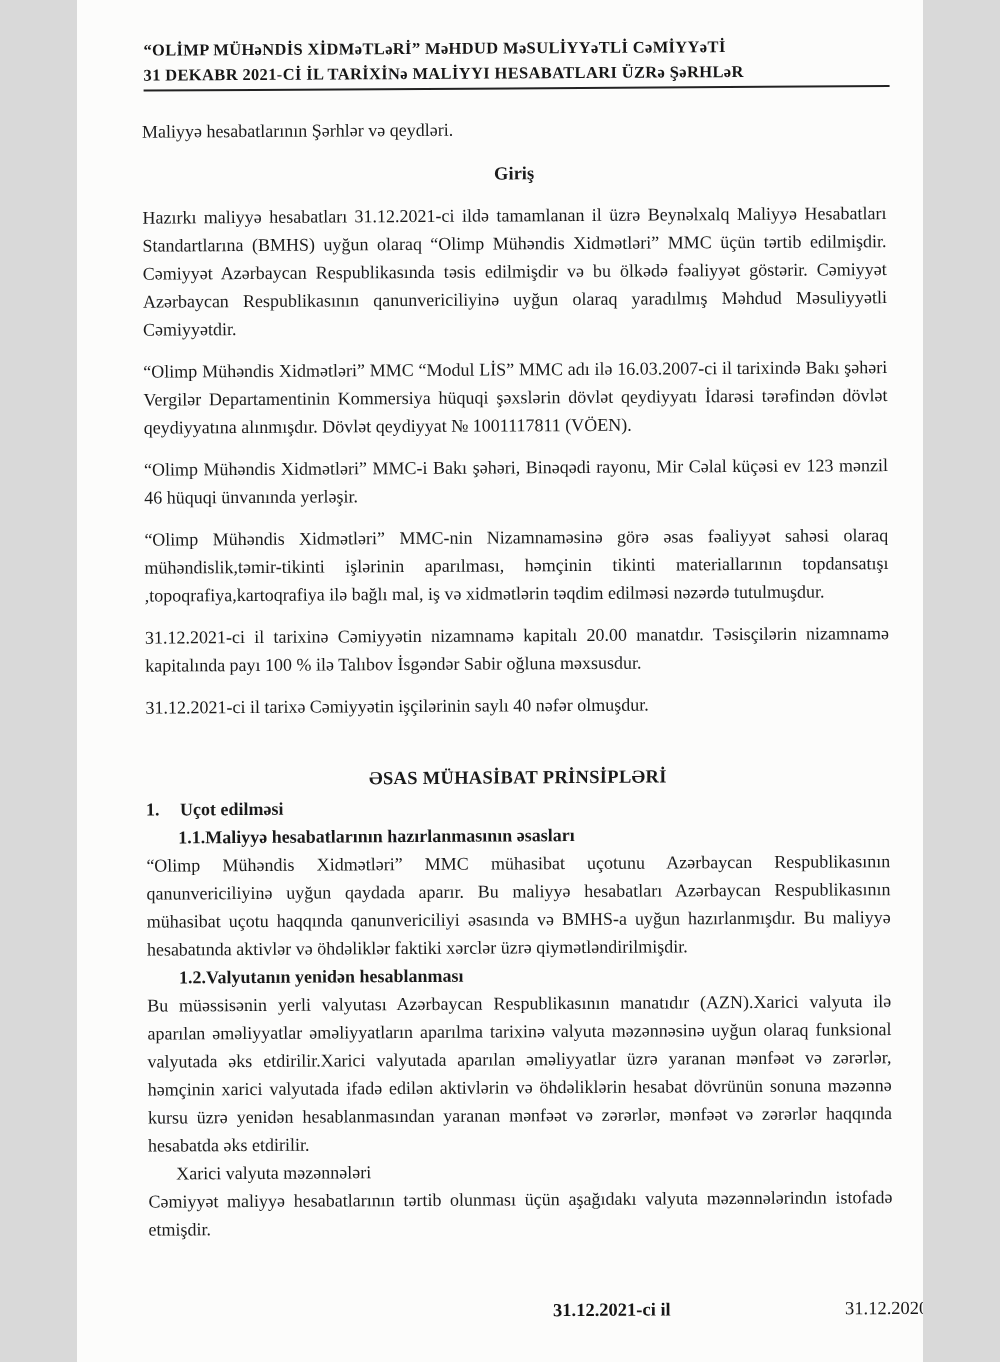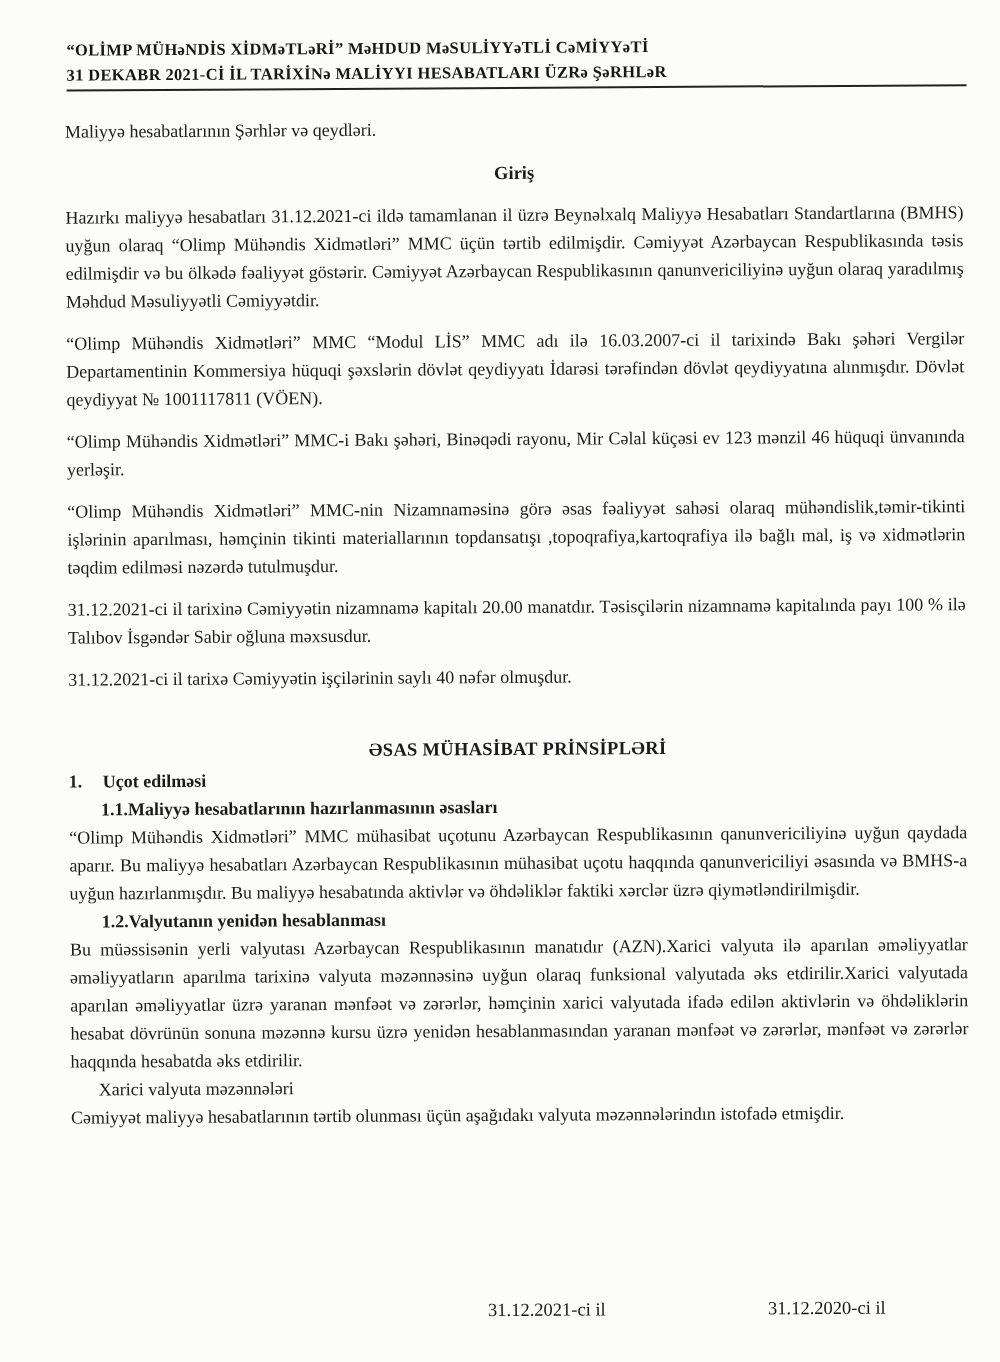--- a/index.html
+++ b/index.html
@@ -1,19 +1,19 @@
 <!DOCTYPE html>
 <html><head>
 <meta charset="utf-8">
 <style>
   * { margin:0; padding:0; box-sizing:border-box; }
   html, body { background:#d9d9d9; }
   .page {
     position:relative;
-    width:1000px;
+    width:846px;
     height:1362px;
     margin:0 auto;
     background:#fcfcfb;
     overflow:hidden;
     font-family:"Liberation Serif","DejaVu Serif",serif;
     color:#1b1b1b;
   }
   .content {
     position:absolute;
     inset:0;
@@ -70,21 +70,21 @@
   .flow-para { margin-top:0; }
   .fx-heading { padding-left:28px; }
   .footer-dates {
     position:absolute;
     top:1300px;
     left:0;
     width:1000px;
     font-size:18.5px;
     color:#161616;
   }
-  .footer-dates .fd-2021 { position:absolute; left:488px; }
+  .footer-dates .fd-2021 { position:absolute; left:476px;font-weight:bold; }
   .footer-dates .fd-2020 { position:absolute; left:768px;text-align:right; }
 </style>
 </head>
 <body>
 
 <div class="page">
   <div class="content">
 
     <header class="doc-header">
       <span class="hline1">“OLİMP MÜHəNDİS XİDMəTLəRİ” MəHDUD MəSULİYYəTLİ CəMİYYəTİ</span>

